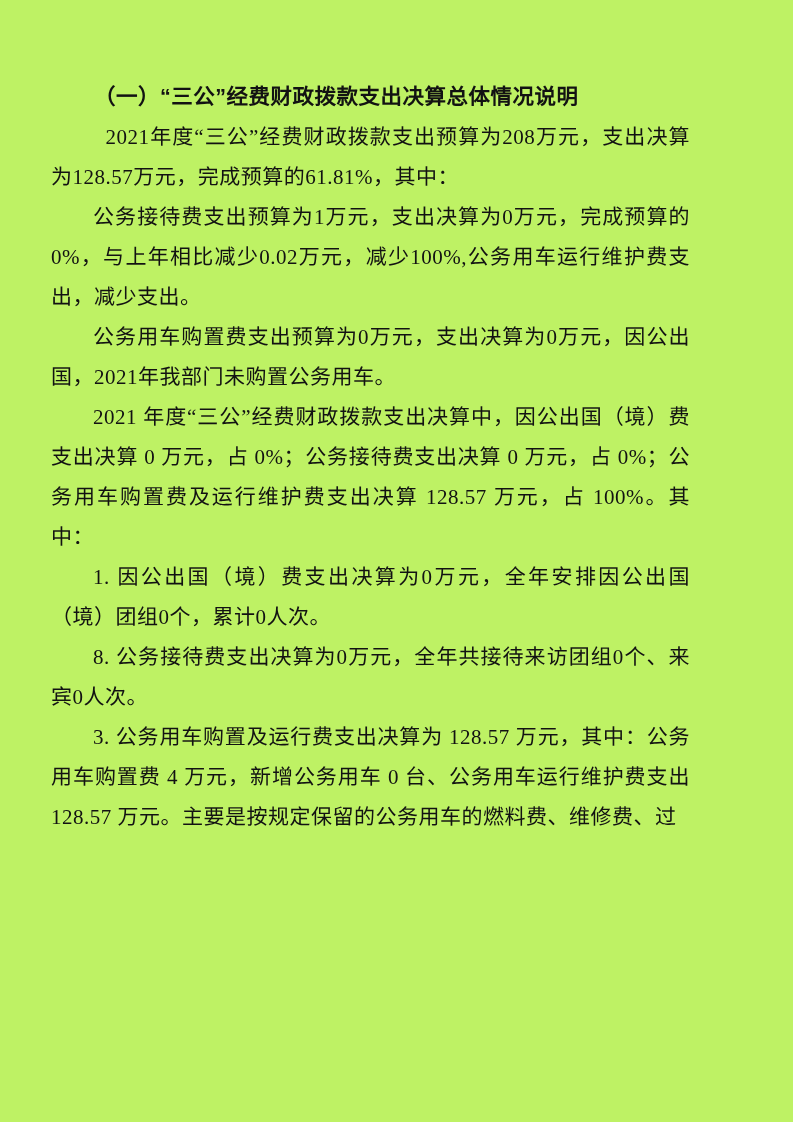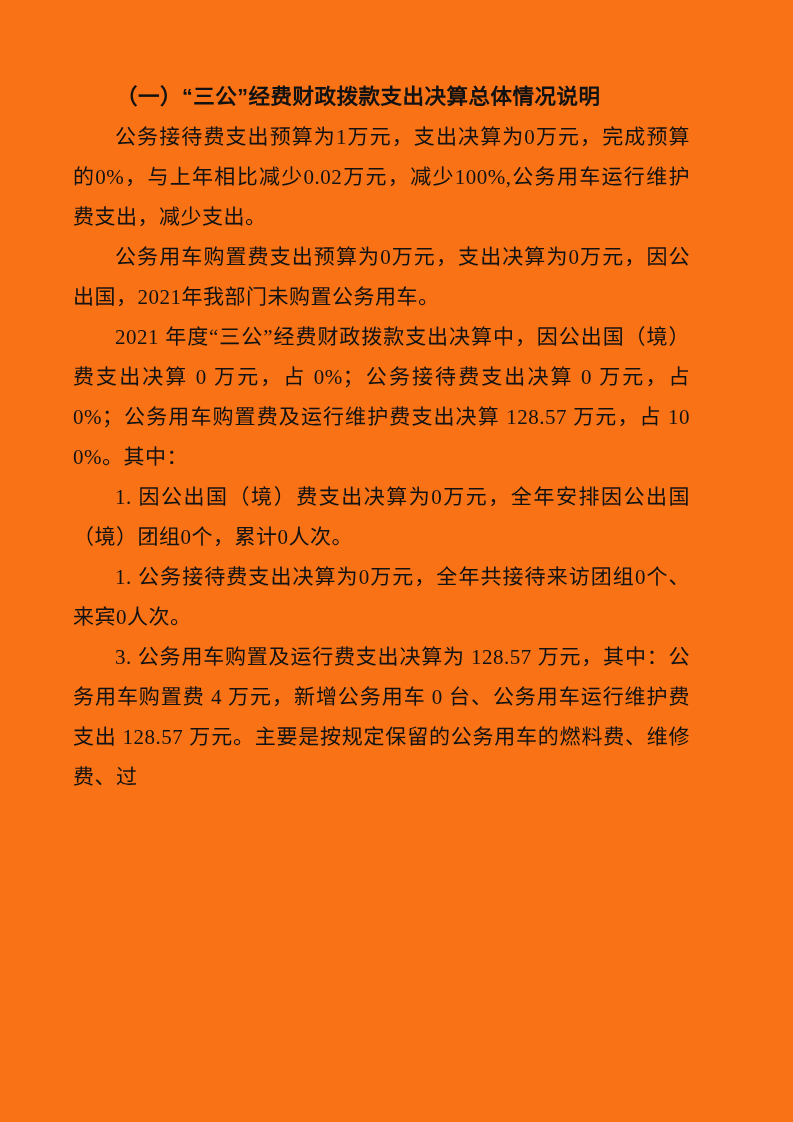--- a/index.html
+++ b/index.html
@@ -9,22 +9,22 @@
   }
   body {
     width: 793px;
     height: 1122px;
     overflow: hidden;
   }
   .page {
     box-sizing: border-box;
     width: 793px;
     height: 1122px;
-    padding: 77px 103px 0 73px;
-    background: #f97316;
+    padding: 77px 103px 0 51px;
+    background: #bef264;
     color: #121212;
     font-family: "Liberation Serif", "DejaVu Serif", serif;
     font-size: 21px;
     line-height: 40px;
   }
   .doc-section {
     margin: 0;
     padding: 0;
   }
   .heading {
@@ -49,24 +49,25 @@
     text-indent: 2.6em;
   }
 </style>
 </head>
 <body>
 
 <div class="page">
 
   <section class="doc-section">
     <h2 class="heading">（一）“三公”经费财政拨款支出决算总体情况说明</h2>
+    <p class="para para-deep">2021年度“三公”经费财政拨款支出预算为208万元，支出决算为128.57万元，完成预算的61.81%，其中：</p>
     <p class="para">公务接待费支出预算为1万元，支出决算为0万元，完成预算的0%，与上年相比减少0.02万元，减少100%,公务用车运行维护费支出，减少支出。</p>
     <p class="para">公务用车购置费支出预算为0万元，支出决算为0万元，因公出国，2021年我部门未购置公务用车。</p>
   </section>
 
   <section class="doc-section">
     <p class="para">2021 年度“三公”经费财政拨款支出决算中，因公出国（境）费支出决算 0 万元，占 0%；公务接待费支出决算 0 万元，占 0%；公务用车购置费及运行维护费支出决算 128.57 万元，占 100%。其中：</p>
     <p class="para">1. 因公出国（境）费支出决算为0万元，全年安排因公出国（境）团组0个，累计0人次。</p>
-    <p class="para">1. 公务接待费支出决算为0万元，全年共接待来访团组0个、来宾0人次。</p>
+    <p class="para">8. 公务接待费支出决算为0万元，全年共接待来访团组0个、来宾0人次。</p>
     <p class="para">3. 公务用车购置及运行费支出决算为 128.57 万元，其中：公务用车购置费 4 万元，新增公务用车 0 台、公务用车运行维护费支出 128.57 万元。主要是按规定保留的公务用车的燃料费、维修费、过</p>
   </section>
 
 </div>
 
 </body></html>

